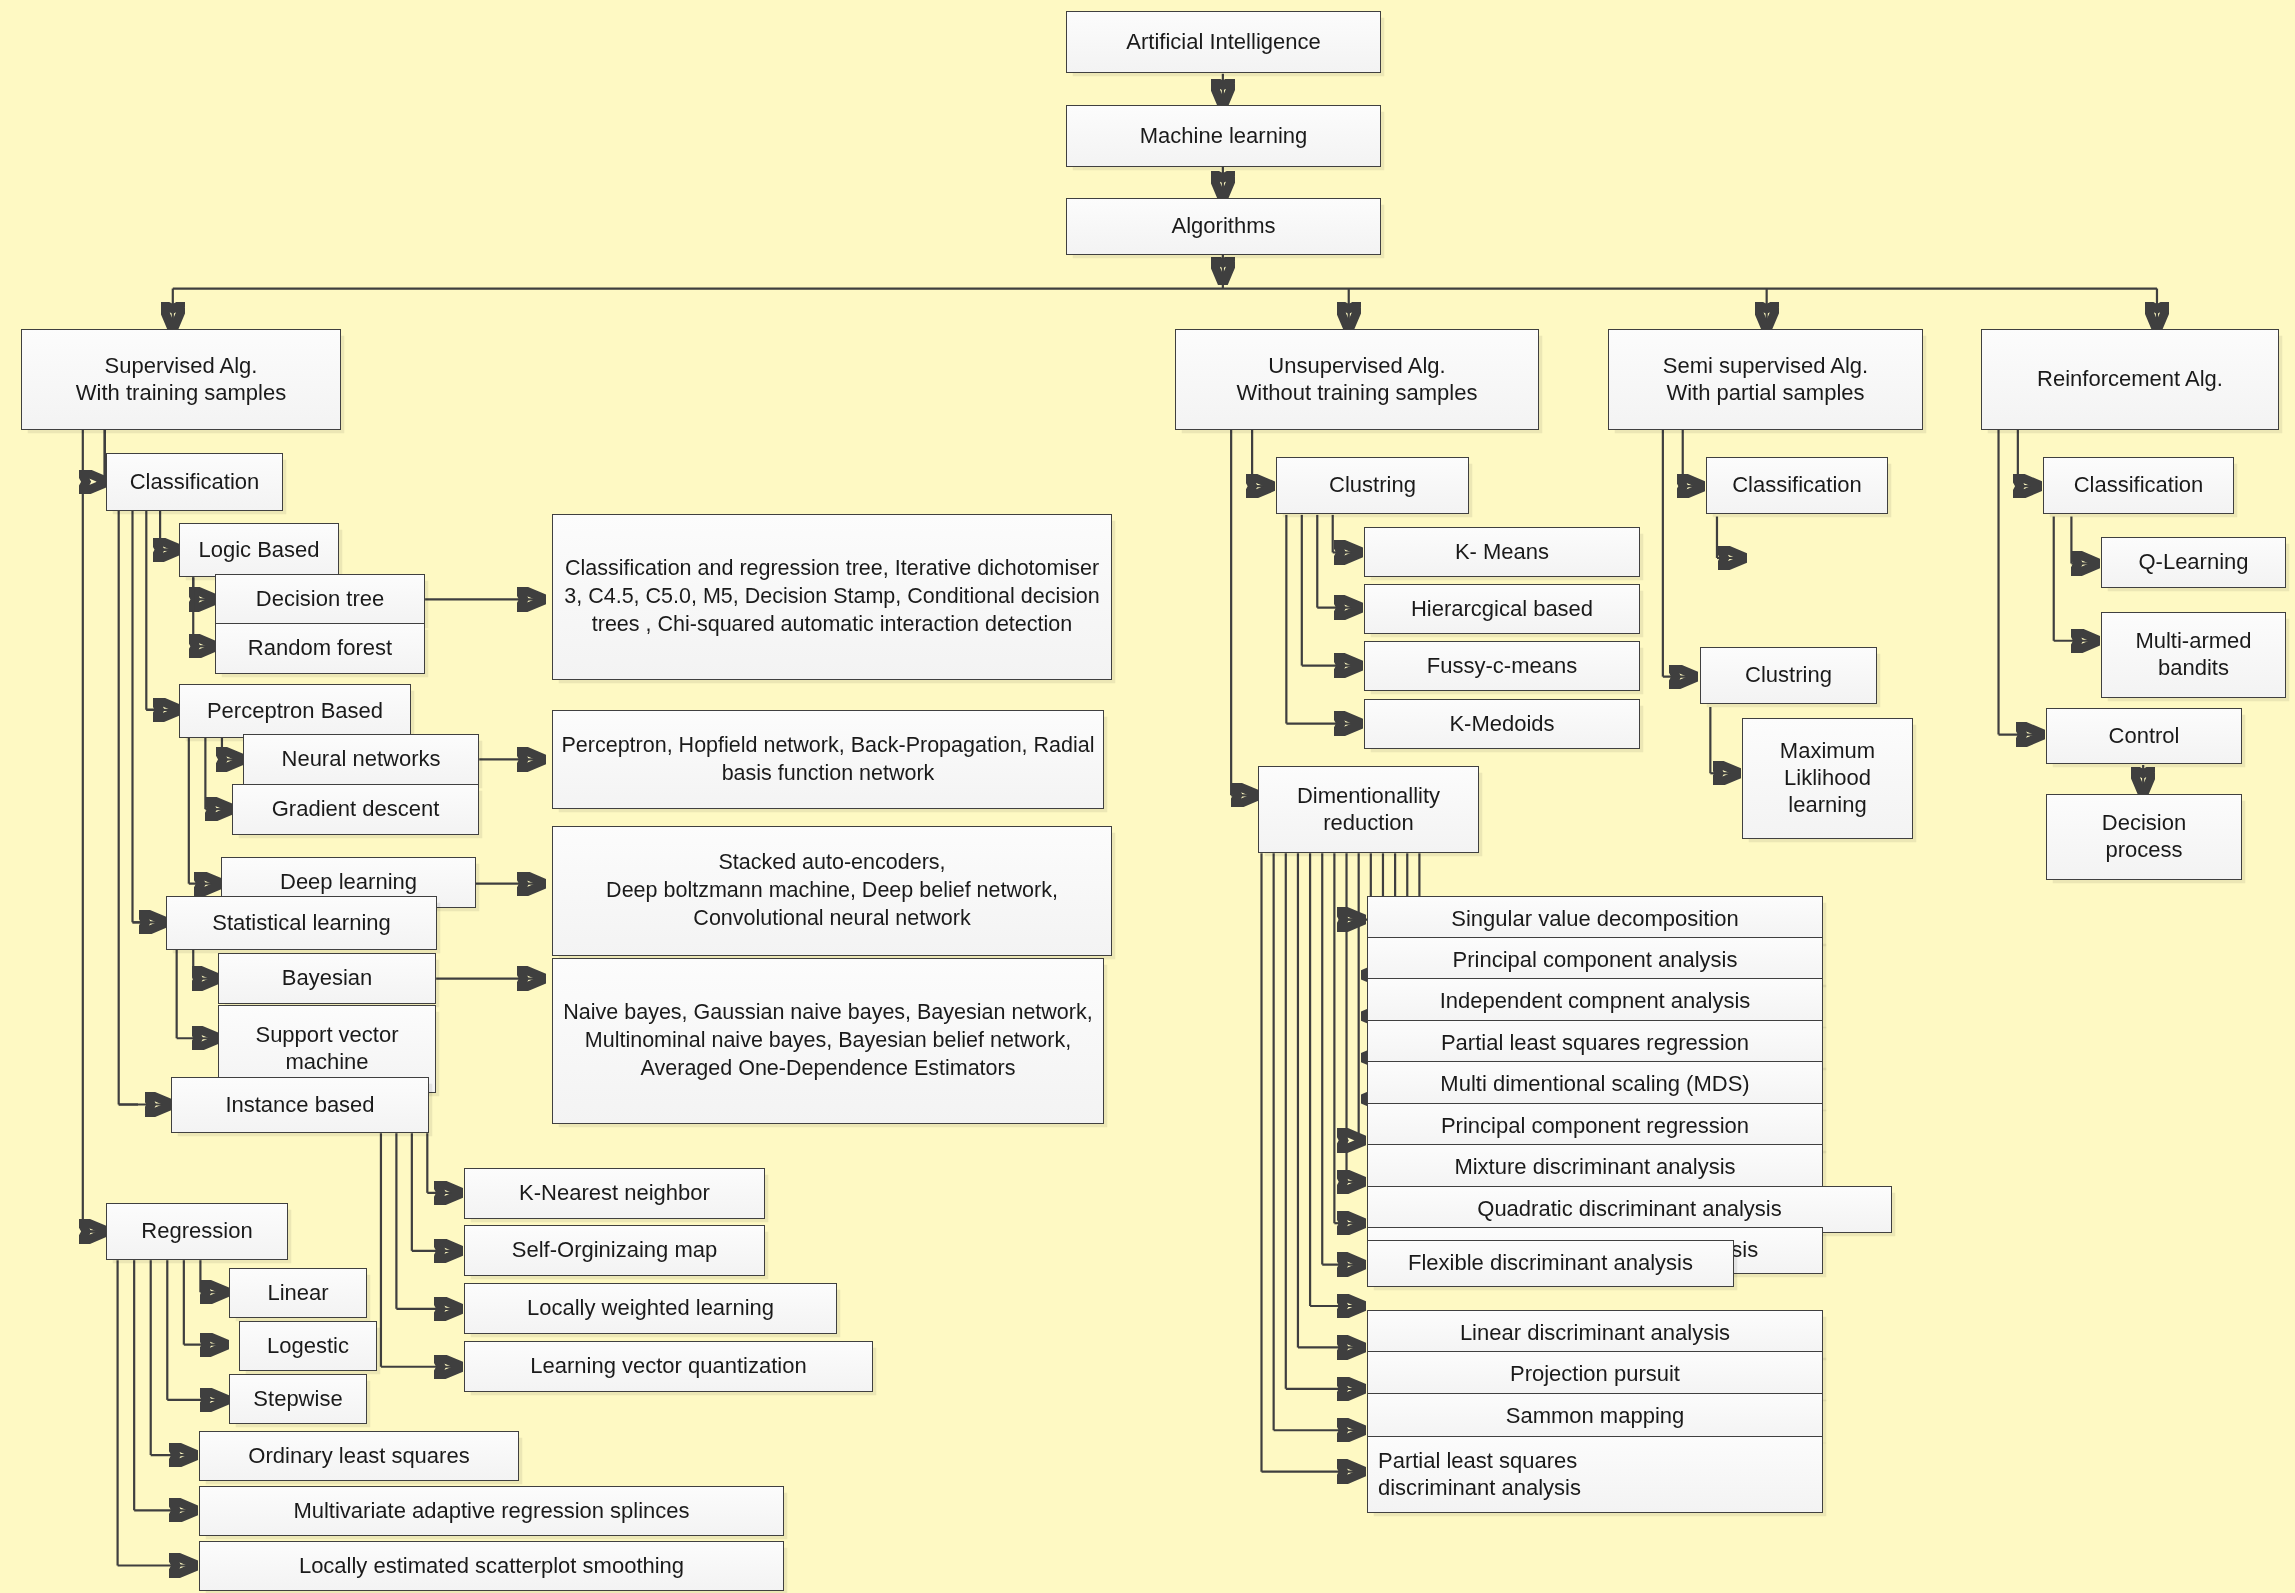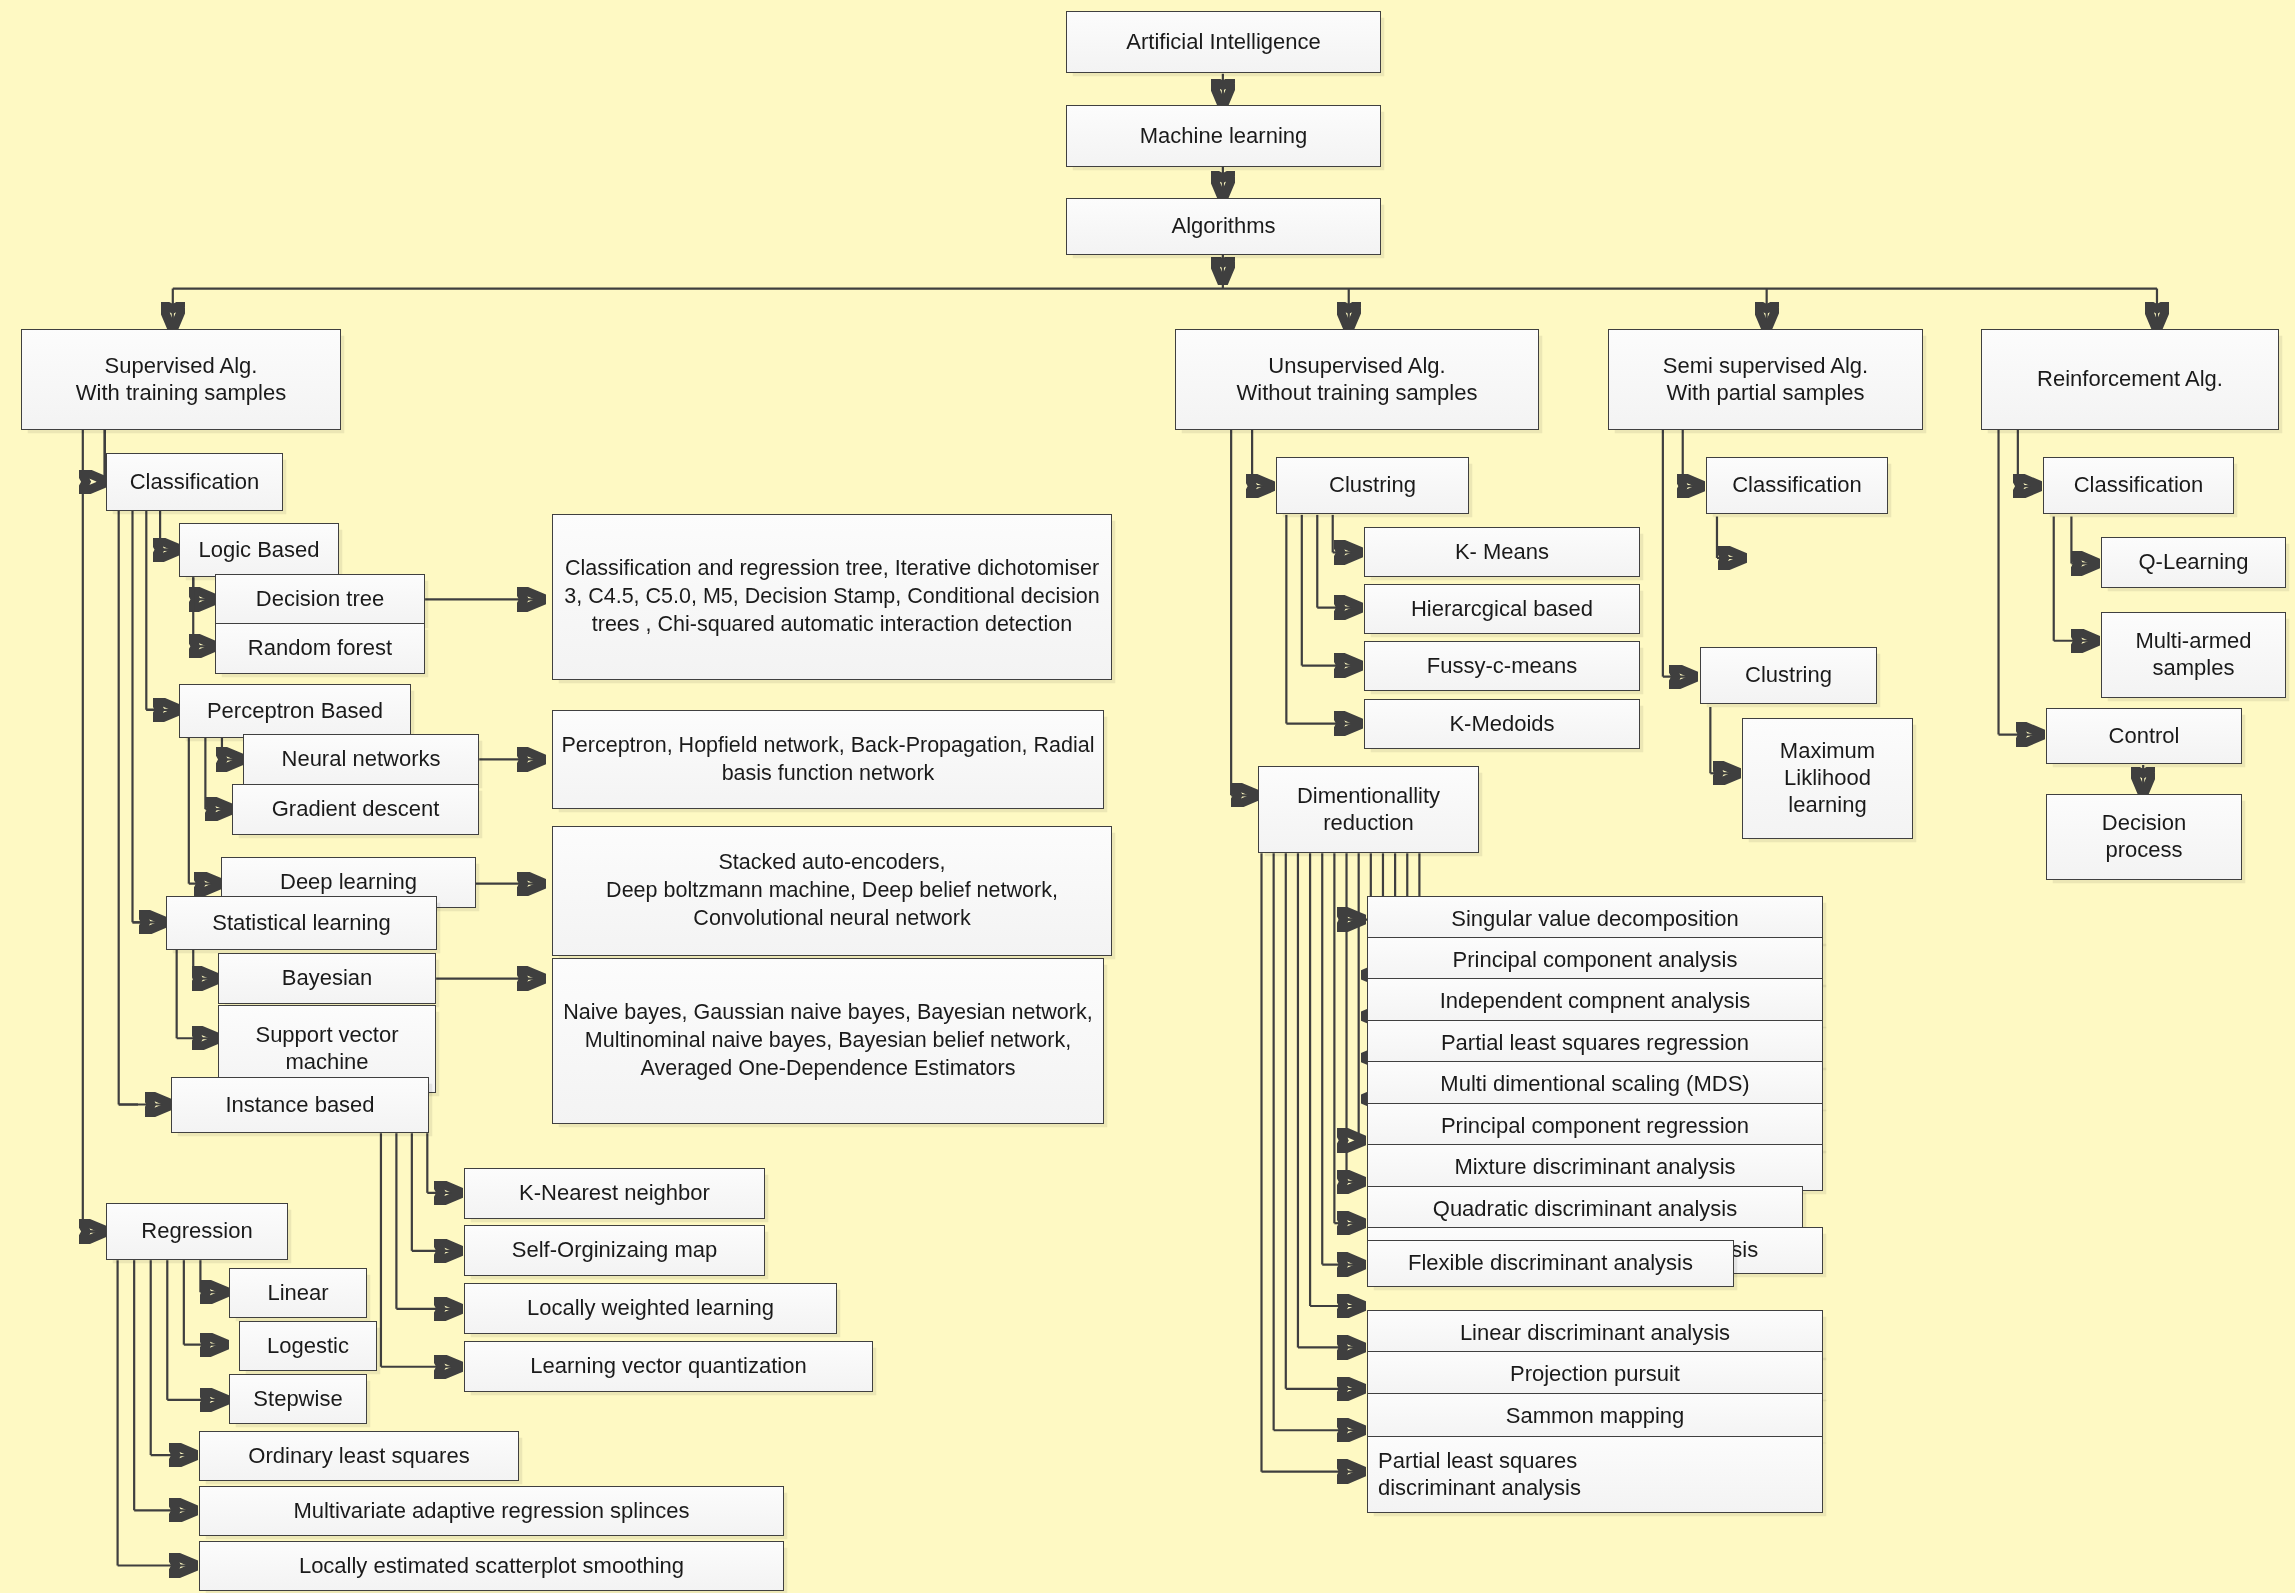--- a/index.html
+++ b/index.html
@@ -255,37 +255,37 @@
   <div class="node" style="left:1258px;top:766px;width:221px;height:87px;">Dimentionallity
 reduction</div>
 
   <div class="node" style="left:1367px;top:896px;width:456px;height:47px;">Singular value decomposition</div>
   <div class="node" style="left:1367px;top:937px;width:456px;height:47px;">Principal component analysis</div>
   <div class="node" style="left:1367px;top:978px;width:456px;height:47px;">Independent compnent analysis</div>
   <div class="node" style="left:1367px;top:1020px;width:456px;height:47px;">Partial least squares regression</div>
   <div class="node" style="left:1367px;top:1061px;width:456px;height:47px;">Multi dimentional scaling (MDS)</div>
   <div class="node" style="left:1367px;top:1103px;width:456px;height:47px;">Principal component regression</div>
   <div class="node" style="left:1367px;top:1144px;width:456px;height:47px;">Mixture discriminant analysis</div>
-  <div class="node" style="left:1367px;top:1186px;width:436px;height:47px;">Quadratic discriminant analysis</div>
+  <div class="node" style="left:1367px;top:1186px;width:525px;height:47px;">Quadratic discriminant analysis</div>
   <div class="node" style="left:1367px;top:1227px;width:456px;height:47px;">Regularized discriminant analysis</div>
   <div class="node" style="left:1367px;top:1240px;width:367px;height:47px;">Flexible discriminant analysis</div>
   <div class="node" style="left:1367px;top:1310px;width:456px;height:47px;">Linear discriminant analysis</div>
   <div class="node" style="left:1367px;top:1351px;width:456px;height:47px;">Projection pursuit</div>
   <div class="node" style="left:1367px;top:1393px;width:456px;height:47px;">Sammon mapping</div>
   <div class="node" style="left:1367px;top:1436px;width:456px;height:77px;justify-content:flex-start;text-align:left;padding-left:10px;">Partial least squares
 discriminant analysis</div>
 
   <div class="node" style="left:1706px;top:457px;width:182px;height:57px;">Classification</div>
   <div class="node" style="left:1700px;top:647px;width:177px;height:57px;">Clustring</div>
   <div class="node" style="left:1742px;top:718px;width:171px;height:121px;">Maximum
 Liklihood
 learning</div>
 
   <div class="node" style="left:2043px;top:457px;width:191px;height:57px;">Classification</div>
   <div class="node" style="left:2101px;top:537px;width:185px;height:51px;">Q-Learning</div>
   <div class="node" style="left:2101px;top:612px;width:185px;height:86px;">Multi-armed
-samples</div>
+bandits</div>
   <div class="node" style="left:2046px;top:708px;width:196px;height:56px;">Control</div>
   <div class="node" style="left:2046px;top:794px;width:196px;height:86px;">Decision
 process</div>
 
 </div>
 
 
 </body></html>

